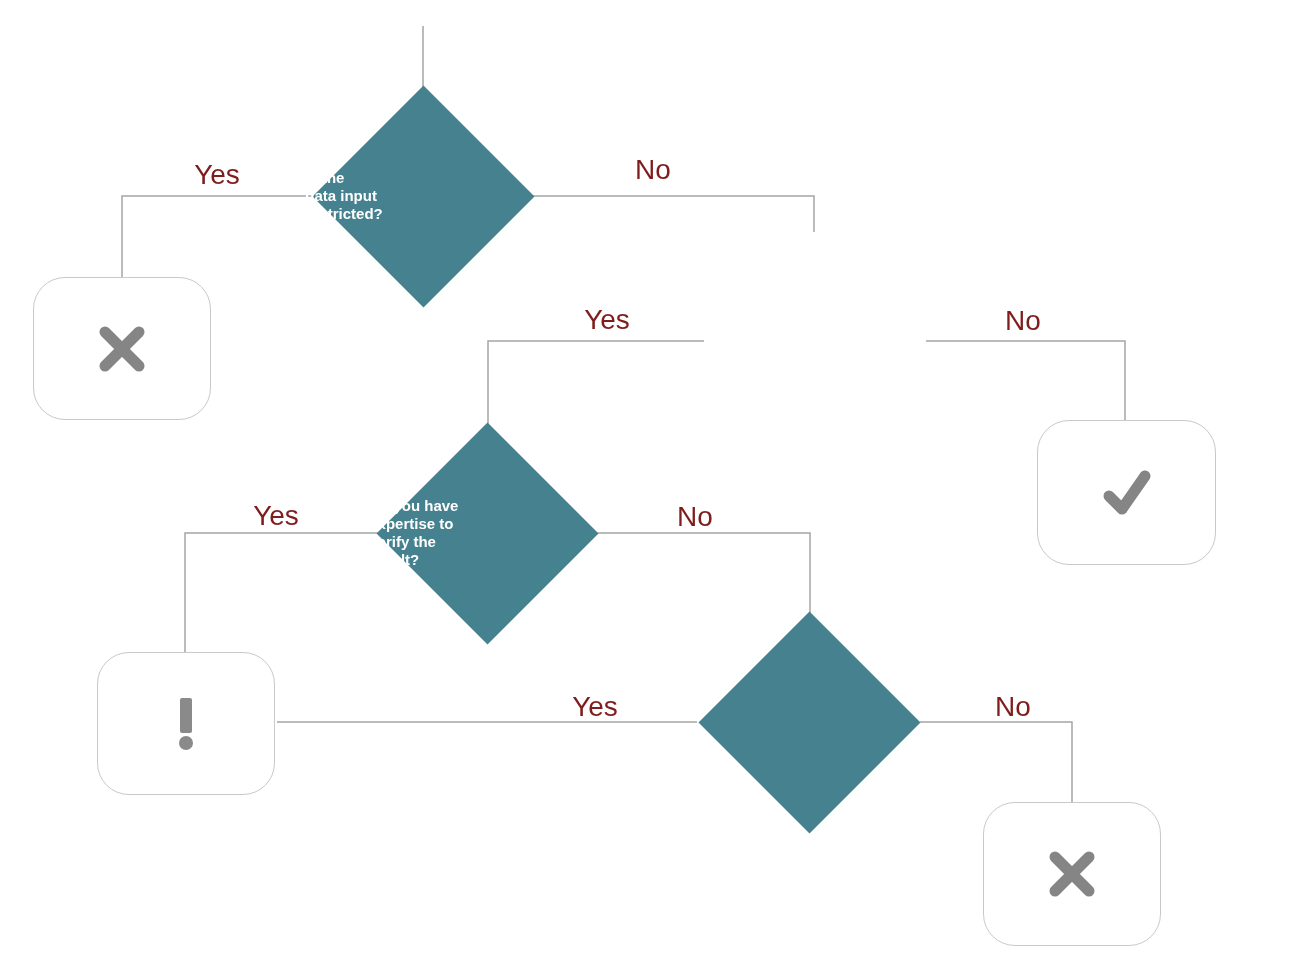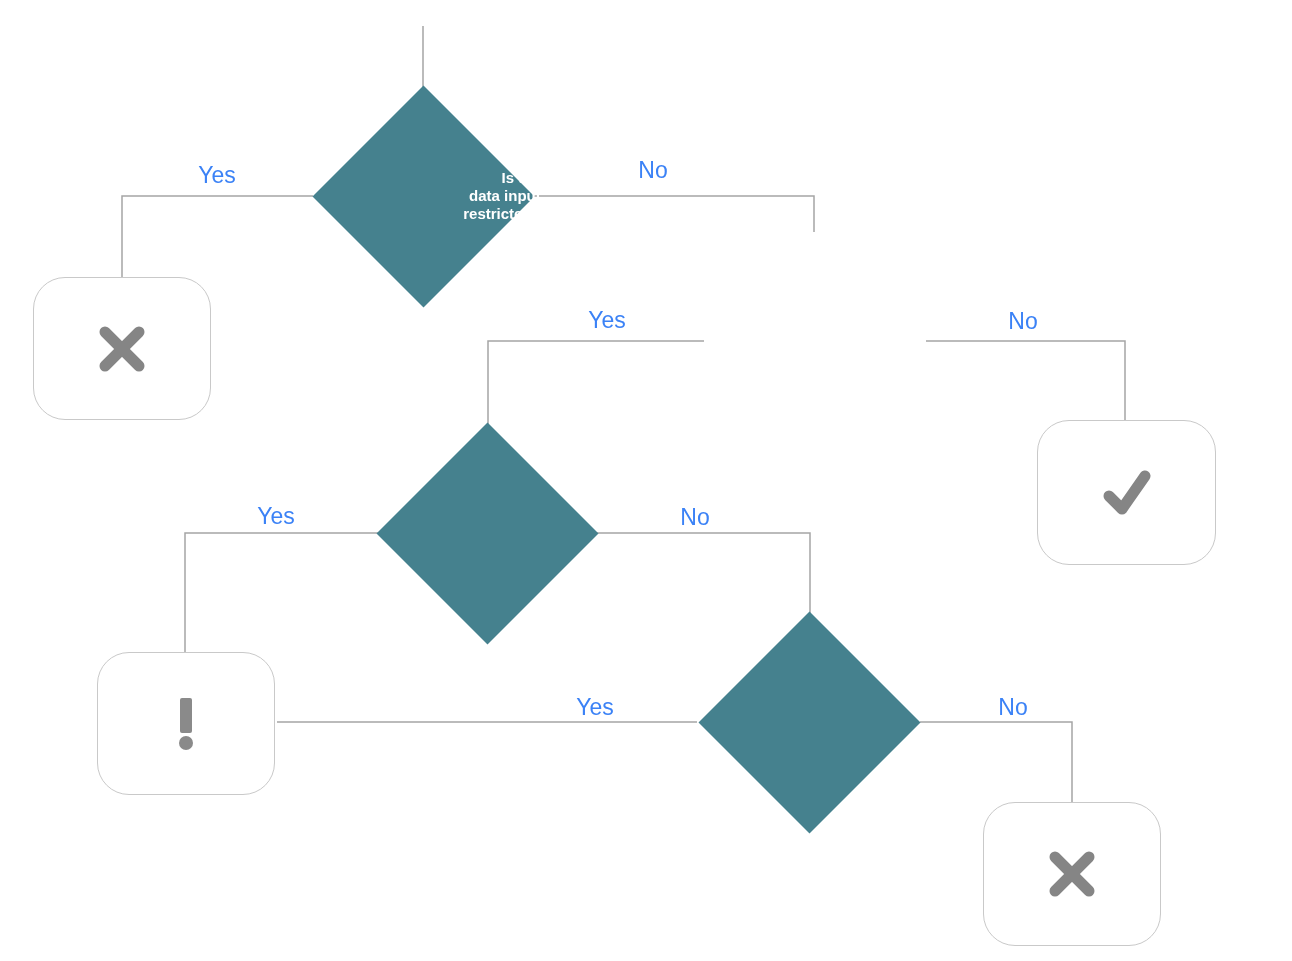--- a/index.html
+++ b/index.html
@@ -33,32 +33,32 @@
     inset: 0;
     background: #45818E;
     transform: rotate(45deg);
   }
   .decision-text {
     position: absolute;
     left: -25%;
     top: 50%;
     width: 150%;
     transform: translateY(-50%);
-    text-align: right;
+    text-align: left;
     color: #ffffff;
     font-size: 15px;
     line-height: 18px;
     font-weight: bold;
     white-space: pre-line;
   }
   .edge-label {
     position: absolute;
     transform: translate(-50%, -50%);
-    color: #3b82f6;
-    font-size: 23px;
+    color: #7f1d1d;
+    font-size: 28px;
     line-height: 24px;
     white-space: nowrap;
   }
   .outcome {
     position: absolute;
     width: 178px;
     height: 143px;
     background: #ffffff;
     border: 1.5px solid #c9c9c9;
     border-radius: 32px;
@@ -124,20 +124,24 @@
   <div class="decision" style="left:423px; top:196px;">
     <div class="decision-shape"></div>
     <div class="decision-text">Is the
 data input
 restricted?</div>
   </div>
 
 
   <div class="decision" style="left:487px; top:533px;">
     <div class="decision-shape"></div>
+    <div class="decision-text">Do you have
+expertise to
+verify the
+result?</div>
   </div>
 
   <div class="decision" style="left:809px; top:722px;">
     <div class="decision-shape"></div>
   </div>
 
   <div class="edge-label" style="left:217px; top:175px;">Yes</div>
   <div class="edge-label" style="left:653px; top:170px;">No</div>
   <div class="edge-label" style="left:607px; top:320px;">Yes</div>
   <div class="edge-label" style="left:1023px; top:321px;">No</div>

